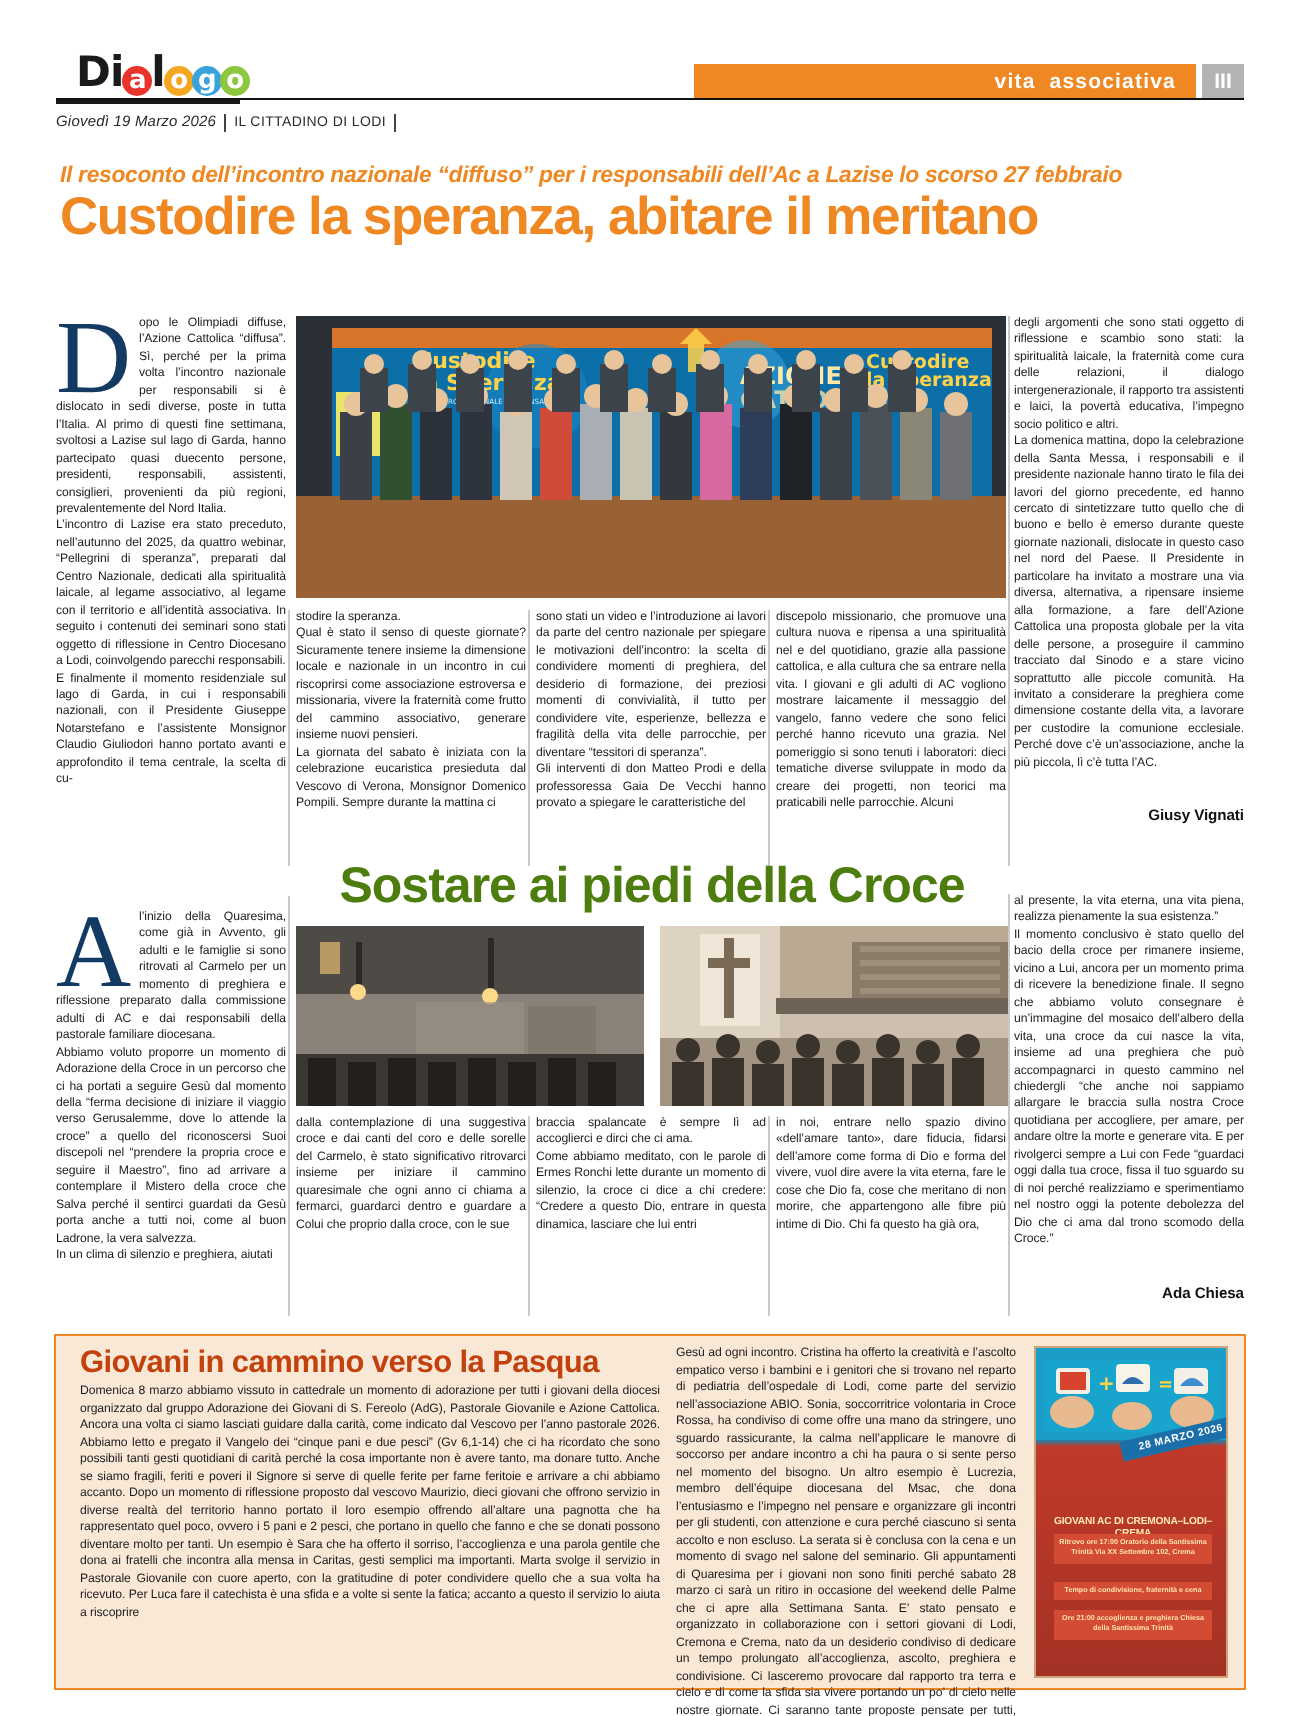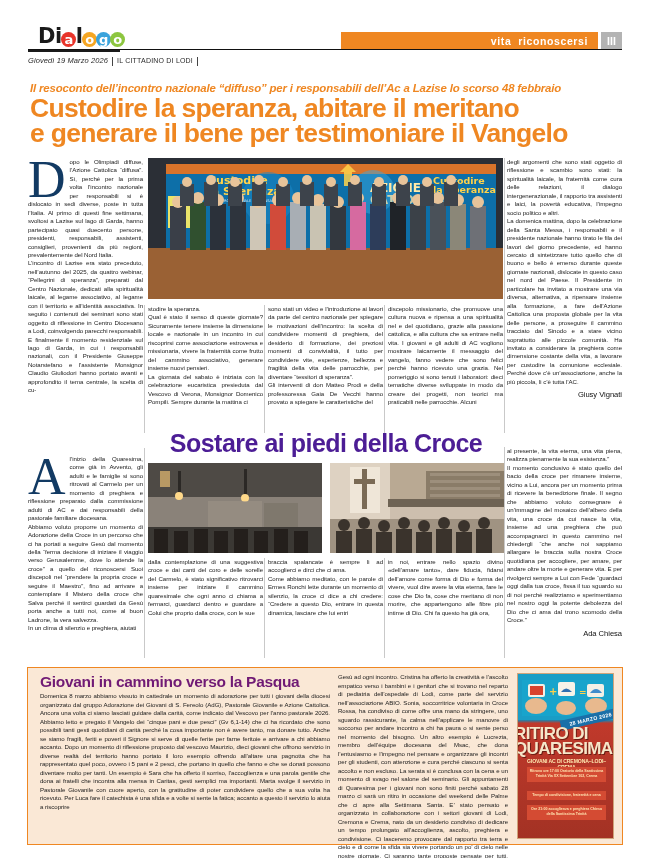--- a/index.html
+++ b/index.html
@@ -155,44 +155,44 @@
     float: left;
     font-family: "Liberation Serif", serif;
     font-weight: normal;
     font-size: 52px;
     line-height: 40px;
     color: #123a63;
     margin: 2px 4px 0 0;
   }
   .byline {
     text-align: right;
-    font-weight: normal;
+    font-weight: bold;
     font-size: 7.6px;
     color: #111;
-    margin-top: 5px;
+    margin-top: 18px;
   }
 
   .a1c1 { left: 28px;  top: 158px; width: 115px; }
   .a1c2 { left: 148px; top: 305px; width: 115px; }
   .a1c3 { left: 268px; top: 305px; width: 115px; }
   .a1c4 { left: 388px; top: 305px; width: 115px; }
   .a1c5 { left: 507px; top: 158px; width: 115px; }
 
   .vrule {
     position: absolute;
     width: 0.8px;
     background: #c9c9c9;
   }
 
   
   .headline2 {
     position: absolute;
     left: 148px; top: 430px;
     width: 356px;
-    color: #4c1d95;
+    color: #4d7c0f;
     font-weight: bold;
     font-size: 25px;
     letter-spacing: -0.5px;
     text-align: center;
     line-height: 26px;
   }
   .photo-2a {
     position: absolute;
     left: 148px; top: 463px;
     width: 174px; height: 90px;
@@ -216,21 +216,21 @@
   .boxart {
     position: absolute;
     left: 27px; top: 667px;
     width: 596px; height: 178px;
     background: #fae8d6;
     border: 1.6px solid #ef8722;
   }
   .box-headline {
     position: absolute;
     left: 12px; top: 5px;
-    color: #701a75;
+    color: #c2410c;
     font-weight: bold;
     font-size: 15.5px;
     letter-spacing: -0.3px;
   }
   .boxtext {
     font-size: 6.1px;
     line-height: 8.5px;
     text-align: justify;
     color: #1b1b1b;
     letter-spacing: -0.04px;
@@ -324,31 +324,30 @@
 
     <div class="dateline">
       <span>Giovedì 19 Marzo 2026</span><span class="sep"></span><span class="paper">IL CITTADINO DI LODI</span><span class="sep"></span>
     </div>
 
     <div class="header-rule"></div>
 
     <div class="section-bar">
       <div class="band">
         <span class="w1">vita</span>
-        <span>riconoscersi</span>
+        <span>associativa</span>
       </div>
       <div class="pagenum">III</div>
     </div>
   </div>
 
-  <div class="kicker">Il resoconto dell’incontro nazionale “diffuso” per i responsabili dell’Ac a Lazise lo scorso 48 febbraio</div>
+  <div class="kicker">Il resoconto dell’incontro nazionale “diffuso” per i responsabili dell’Ac a Lazise lo scorso 27 febbraio</div>
 
   <div class="headline1">
     <span class="l1">Custodire la speranza, abitare il meritano</span>
-    <span class="l2">e generare il bene per testimoniare il Vangelo</span>
   </div>
 
   <div class="photo-main">
     <svg class="scene" viewBox="0 0 355 141" preserveAspectRatio="none">
       <rect x="0" y="0" width="355" height="141" fill="#2b2f36"></rect>
       <rect x="18" y="6" width="330" height="84" fill="#0d6fa8"></rect>
       <rect x="18" y="6" width="330" height="10" fill="#d8732a"></rect>
       <circle cx="120" cy="40" r="26" fill="#1b86c4" opacity=".55"></circle>
       <circle cx="225" cy="34" r="22" fill="#3aa7dd" opacity=".5"></circle>
       <text x="60" y="26" fill="#ffd24a" font-family="DejaVu Sans" font-size="11" font-weight="bold">Custodire</text>
@@ -583,24 +582,20 @@
           <path d="M39 12 q5 -7 11 0 z" fill="#2f6fb0"></path>
           <rect x="65" y="4" width="17" height="13" rx="2" fill="#f2f0e6"></rect>
           <path d="M68 13 q6 -8 12 0 z" fill="#3f8ccc"></path>
           <text x="27" y="15" fill="#ffd24a" font-family="DejaVu Sans" font-size="10" font-weight="bold">+</text>
           <text x="57" y="15" fill="#ffd24a" font-family="DejaVu Sans" font-size="9" font-weight="bold">=</text>
         </svg>
       </div>
 
       <div class="poster-badge">28 MARZO 2026</div>
 
-      <div class="poster-title">
-        <div>RITIRO DI</div>
-        <div>QUARESIMA</div>
-      </div>
 
       <div class="poster-sub">GIOVANI AC DI CREMONA–LODI–CREMA</div>
 
       <div class="poster-block pb1">Ritrovo ore 17:00
 Oratorio della Santissima Trinità
 Via XX Settembre 102, Crema</div>
       <div class="poster-block pb2">Tempo di condivisione, fraternità e cena</div>
       <div class="poster-block pb3">Ore 21:00 accoglienza e preghiera
 Chiesa della Santissima Trinità</div>
     </div>

